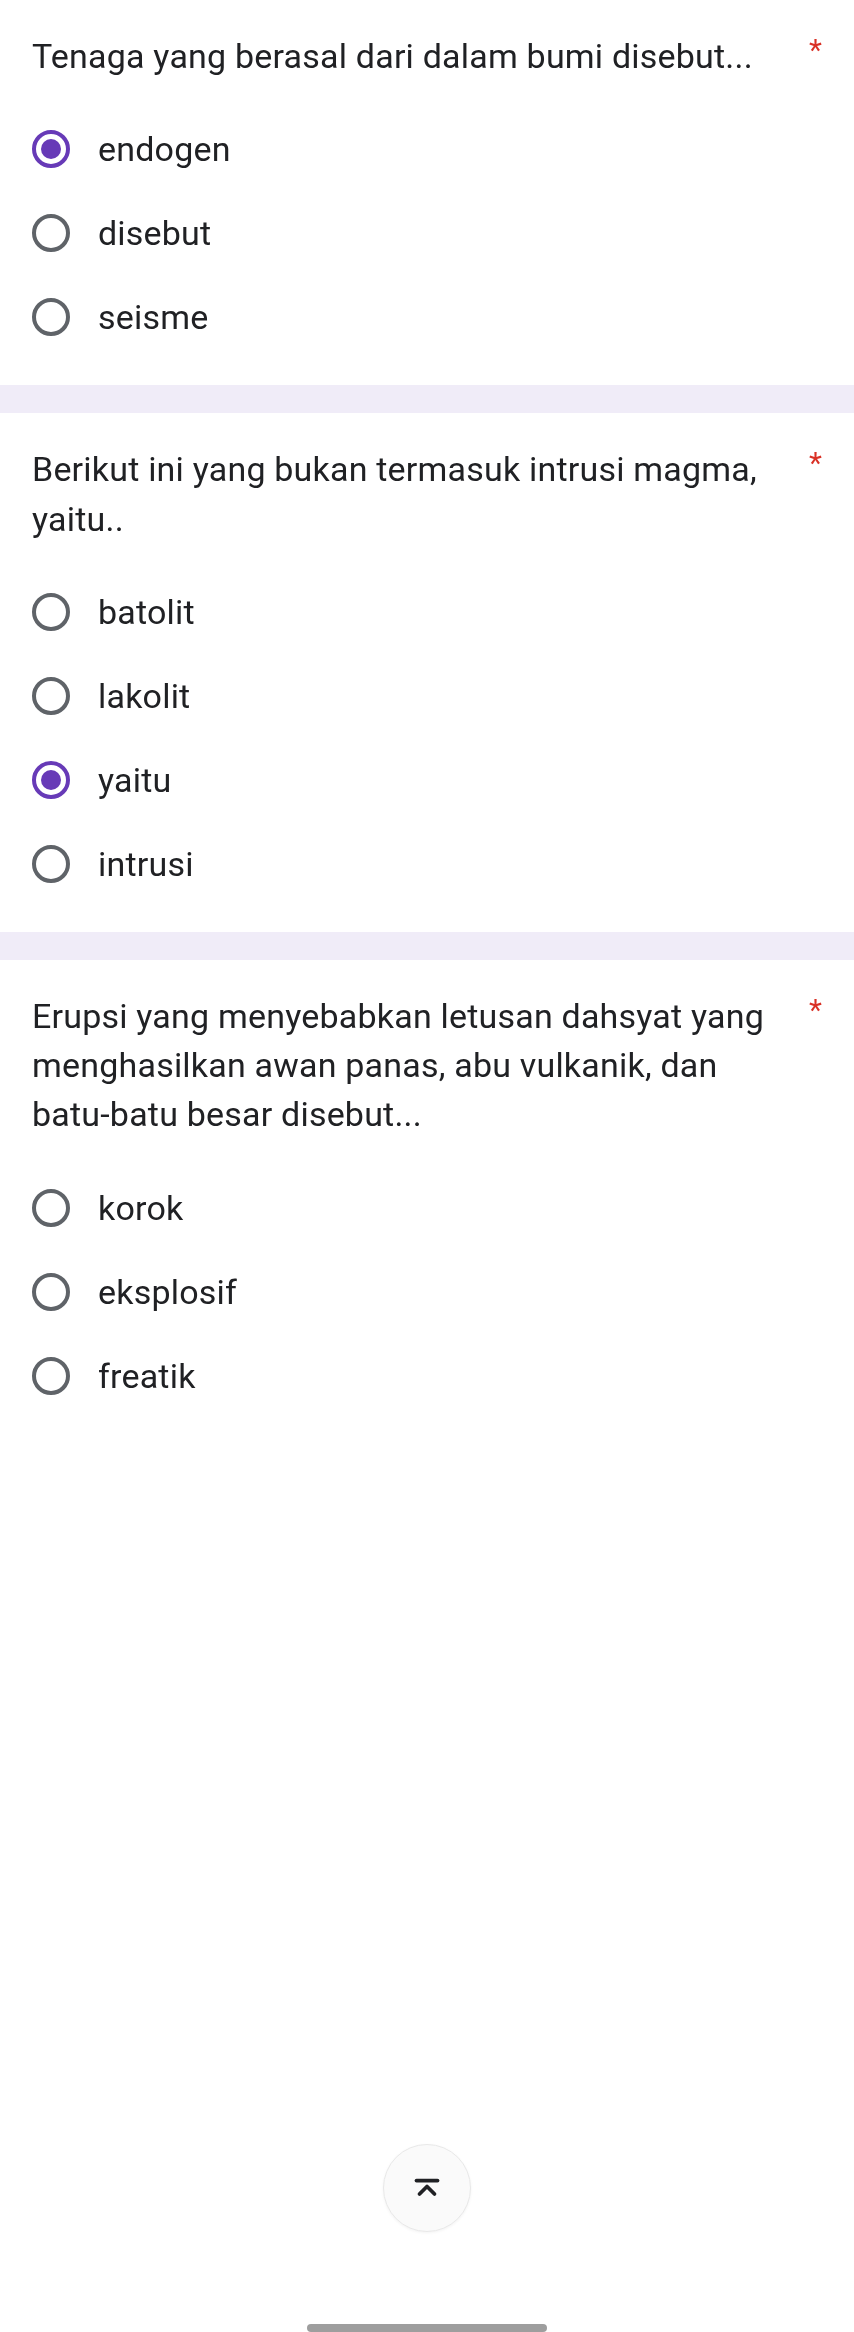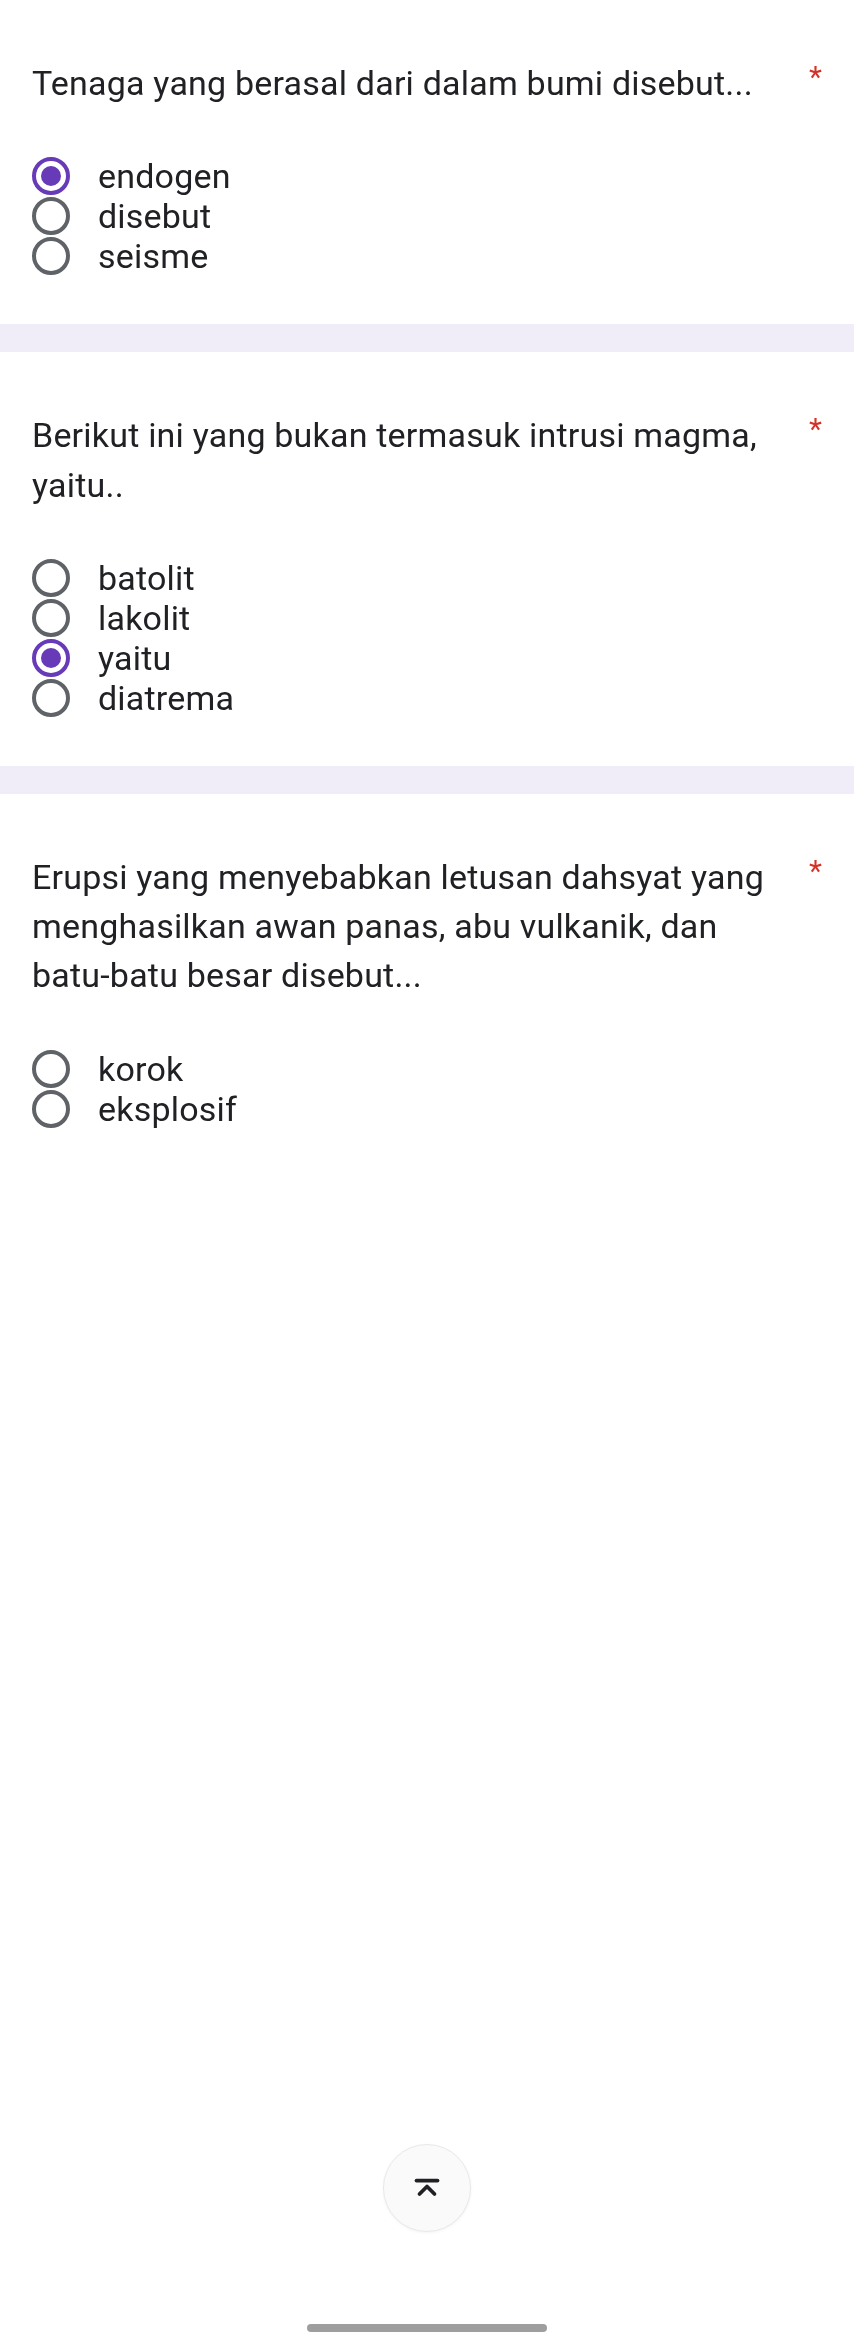--- a/index.html
+++ b/index.html
@@ -9,21 +9,20 @@
     }
     body {
       font-family: 'Roboto', Arial, sans-serif;
       background: #fff;
       width: 854px;
       color: #202124;
     }
     .question-card {
       background: #fff;
       padding: 32px 32px 48px 32px;
-      margin-top: 27px;
     }
     .question-header {
       display: flex;
       align-items: flex-start;
       margin-bottom: 48px;
     }
     .question-text {
       font-size: 34px;
       line-height: 1.45;
       color: #202124;
@@ -32,20 +31,21 @@
     }
     .required-asterisk {
       color: #d93025;
       font-size: 30px;
       margin-left: 16px;
       line-height: 1.2;
     }
     .options {
       display: flex;
       flex-direction: column;
+      gap: 44px;
     }
     .option {
       display: flex;
       align-items: center;
       gap: 28px;
       cursor: pointer;
     }
     .radio {
       width: 38px;
       height: 38px;
@@ -144,41 +144,45 @@
     <div class="option">
       <div class="radio"></div>
       <div class="option-label">lakolit</div>
     </div>
     <div class="option">
       <div class="radio selected"></div>
       <div class="option-label">yaitu</div>
     </div>
     <div class="option">
       <div class="radio"></div>
-      <div class="option-label">diatrema</div>
+      <div class="option-label">intrusi</div>
     </div>
   </div>
 </div>
 
 <div class="divider"></div>
 
 <div class="question-card">
   <div class="question-header">
     <div class="question-text">Erupsi yang menyebabkan letusan dahsyat yang menghasilkan awan panas, abu vulkanik, dan batu-batu besar disebut...</div>
     <div class="required-asterisk">*</div>
   </div>
   <div class="options">
     <div class="option">
       <div class="radio"></div>
       <div class="option-label">korok</div>
     </div>
     <div class="option">
       <div class="radio"></div>
       <div class="option-label">eksplosif</div>
     </div>
+    <div class="option">
+      <div class="radio"></div>
+      <div class="option-label">freatik</div>
+    </div>
   </div>
 </div>
 
 <div class="fab">
   <svg viewBox="0 0 24 24" fill="none" stroke="#202124" stroke-width="2.5" stroke-linecap="round" stroke-linejoin="round">
     <line x1="5" y1="7" x2="19" y2="7"></line>
     <polyline points="7 16 12 11 17 16"></polyline>
   </svg>
 </div>
 

